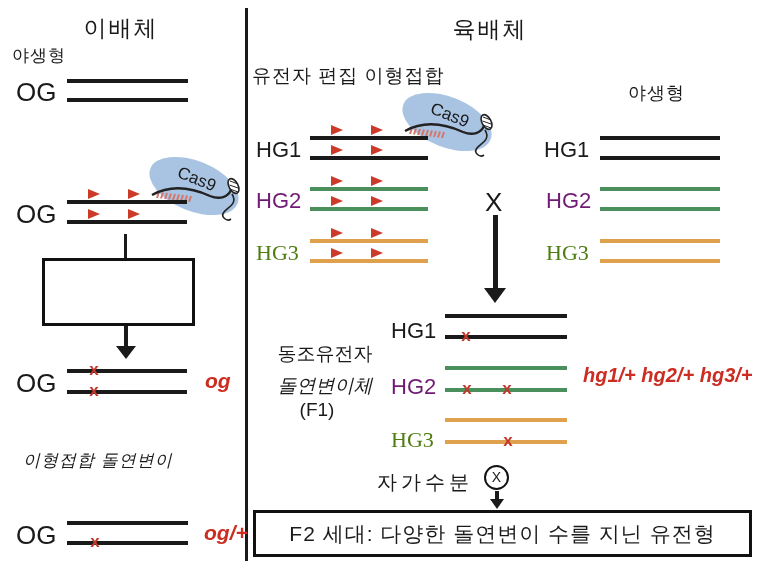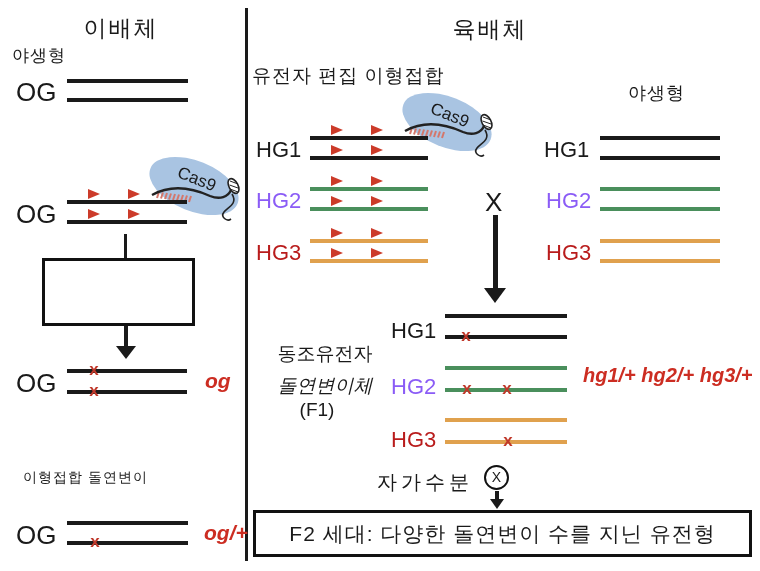--- a/index.html
+++ b/index.html
@@ -6,22 +6,22 @@
   .canvas{
     position:relative;width:760px;height:571px;background:#ffffff;overflow:hidden;
     font-family:"Liberation Sans","DejaVu Sans",sans-serif;color:#1a1a1a;
   }
   .t{position:absolute;white-space:nowrap;z-index:2;}
   .center{text-align:center;}
   .cl{position:absolute;height:4px;background:#1a1a1a;z-index:1;}
   .cl.g{background:#4a8f5c;}
   .cl.o{background:#e0a14e;}
   .lbl{font-size:22px;}
-  .lbl.green{color:#8b5cf6;}
-  .lbl.orange{color:#b91c1c;}
+  .lbl.green{color:#701a75;}
+  .lbl.orange{color:#4d7c0f;font-family:Liberation Serif, serif;}
   .og{font-size:26px;}
   .tri{position:absolute;width:0;height:0;border-top:5.5px solid transparent;
        border-bottom:5.5px solid transparent;border-left:12px solid #cc3b2a;z-index:1;}
   .xm{position:absolute;color:#c0392b;font-weight:700;font-size:17px;
       transform:translate(-50%,-54%);z-index:2;}
   .allele{position:absolute;color:#cc2d22;font-style:italic;font-weight:600;z-index:2;white-space:nowrap;}
   .divider{position:absolute;left:245px;top:8px;width:3px;height:553px;background:#1a1a1a;}
   .vshaft{position:absolute;background:#1a1a1a;z-index:1;}
   .ahead{position:absolute;width:0;height:0;z-index:1;}
   .box{position:absolute;border:3px solid #111;background:#fff;box-sizing:border-box;z-index:2;}
@@ -77,21 +77,21 @@
     <div class="vshaft" style="left:124px;top:326px;width:4px;height:21px;"></div>
     <div class="ahead" style="left:116px;top:346px;border-left:10px solid transparent;border-right:10px solid transparent;border-top:13px solid #1a1a1a;"></div>
 
     <div class="t og" style="left:16px;top:368px;">OG</div>
     <div class="cl" style="left:67px;top:369px;width:120px;"></div>
     <div class="cl" style="left:67px;top:390px;width:120px;"></div>
     <span class="xm" style="left:94px;top:371px;">x</span>
     <span class="xm" style="left:94px;top:392px;">x</span>
     <span class="allele" style="left:205px;top:369px;font-size:21px;">og</span>
 
-    <div class="t" style="left:23px;top:469px;font-size:14px;letter-spacing:1px;">이형접합 돌연변이</div>
+    <div class="t" style="left:23px;top:449px;font-size:17px;letter-spacing:1px;font-style:italic;">이형접합 돌연변이</div>
     <div class="t og" style="left:16px;top:520px;">OG</div>
     <div class="cl" style="left:67px;top:521px;width:121px;"></div>
     <div class="cl" style="left:67px;top:541px;width:121px;"></div>
     <span class="xm" style="left:95px;top:543px;">x</span>
     <span class="allele" style="left:204px;top:521px;font-size:21px;">og/+</span>
   </div>
 
   <div>
     <div class="t center" style="left:405px;top:14px;width:170px;font-size:23px;letter-spacing:2px;">육배체</div>
     <div class="t" style="left:252px;top:63px;font-size:19px;letter-spacing:1px;">유전자 편집 이형접합</div>

